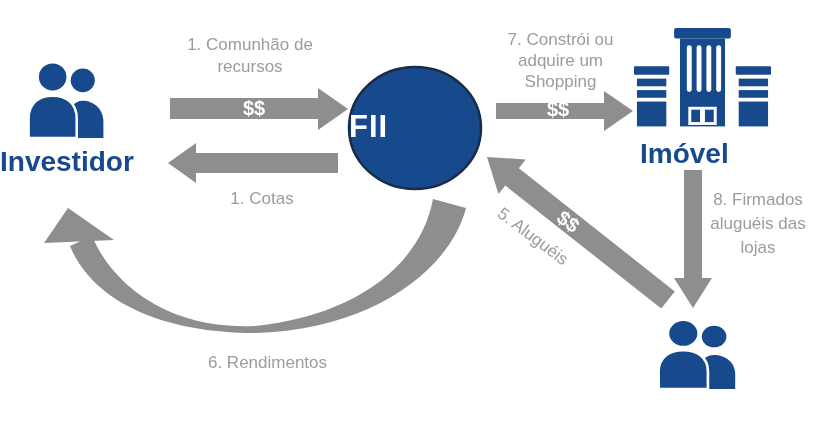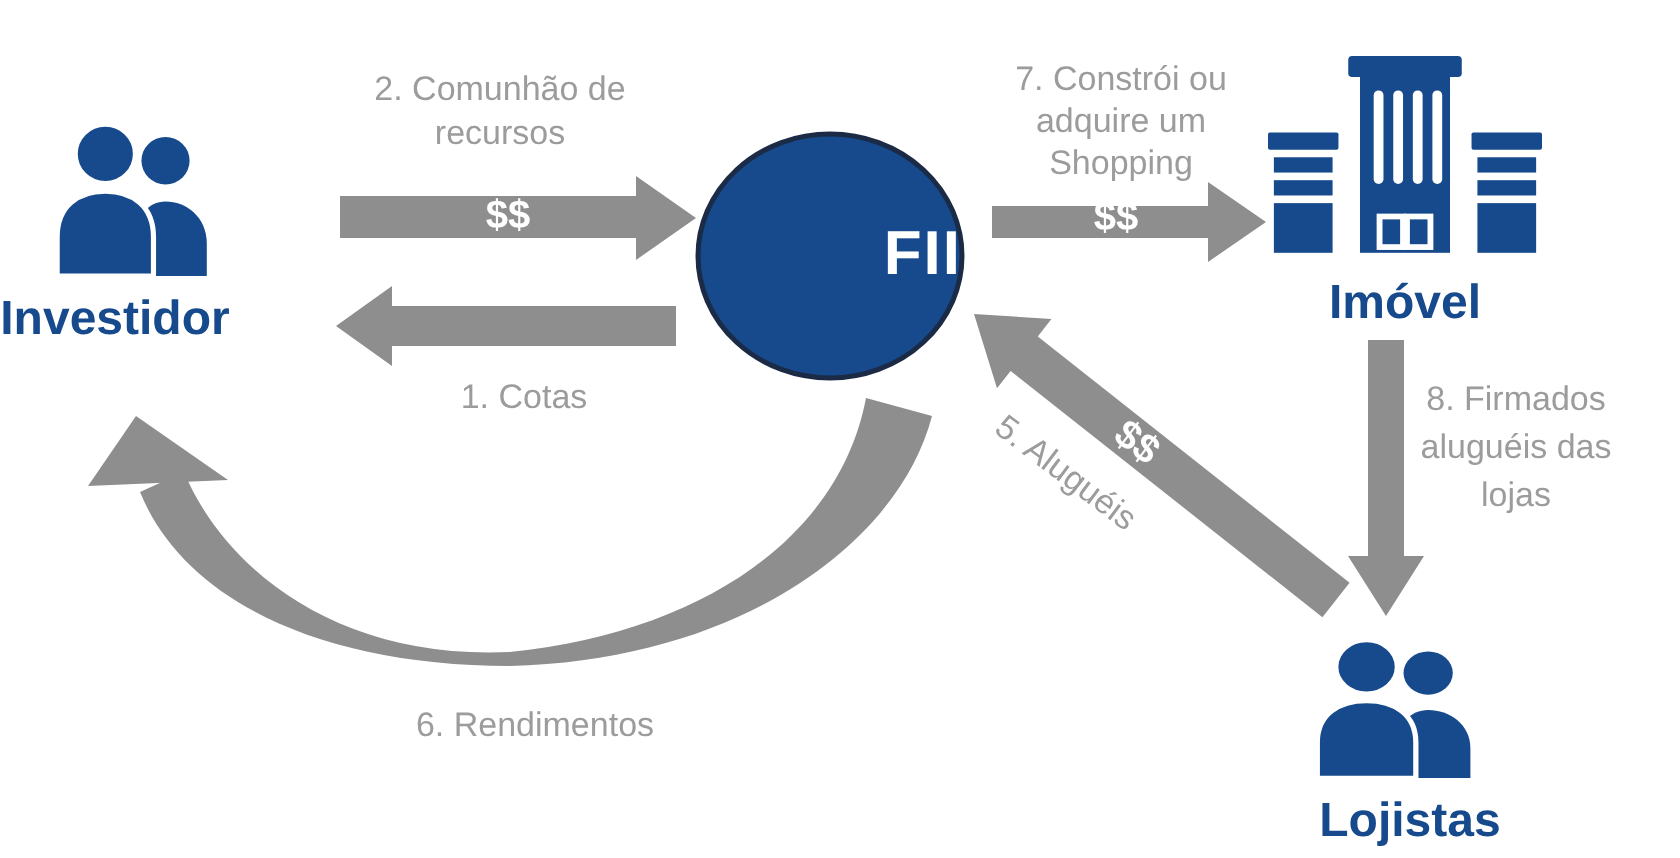--- a/index.html
+++ b/index.html
@@ -3,23 +3,23 @@
 <meta charset="utf-8">
 <style>
   html,body{margin:0;padding:0;background:#fff;}
   .stage{position:relative;width:840px;height:429px;background:#fff;
          font-family:"Liberation Sans",sans-serif;overflow:hidden;}
   .layer{position:absolute;left:0;top:0;}
   .arrow{fill:#8e8e8e;}
   .blue{fill:#164a8c;}
   .icon{position:absolute;}
   .lbl{position:absolute;color:#9c9c9c;font-size:17px;line-height:22px;text-align:center;white-space:nowrap;}
-  .entity{position:absolute;color:#164a8c;font-weight:700;font-size:24px;text-align:center;white-space:nowrap;}
+  .entity{position:absolute;color:#164a8c;font-weight:700;font-size:28px;white-space:nowrap;}
   .money{position:absolute;color:#ffffff;font-weight:700;font-size:20px;text-align:center;white-space:nowrap;}
-  .fii-text{position:absolute;left:349px;top:109px;width:132px;text-align:right;
+  .fii-text{position:absolute;left:349px;top:109px;width:132px;text-align:left;
             color:#fff;font-weight:700;font-size:31px;letter-spacing:1px;}
   .rot37{transform:rotate(37deg);transform-origin:0 0;}
 </style>
 </head>
 <body>
 
 <div class="stage">
 
   <svg class="layer" width="840" height="429" viewBox="0 0 840 429">
     <path class="arrow" d="M170,98 H318 V88 L348,109 L318,130 V119 H170 Z"></path>
@@ -62,24 +62,23 @@
     <circle class="blue" cx="66" cy="24" r="14"></circle>
     <path class="blue" d="M48,92 V73 C48,57 56,48 66,48 C78,48 90,57 90,73 V92 Z"></path>
     <circle class="blue" cx="31" cy="20" r="17.5" stroke="#fff" stroke-width="3"></circle>
     <path class="blue" d="M3,92 V69 C3,51 15,42 31,42 C47,42 59,51 59,69 V92 Z" stroke="#fff" stroke-width="3"></path>
   </svg>
 
   <div class="fii-text">FII</div>
 
   <div class="entity" style="left:0px;top:146px;width:115px">Investidor</div>
   <div class="entity" style="left:640px;top:138px;width:125px">Imóvel</div>
-  <div class="entity" style="left:645px;top:397px;width:120px">Lojistas</div>
 
   <div class="lbl" style="left:150px;top:34px;width:200px">
-    <div>2. Comunhão de</div>
+    <div>1. Comunhão de</div>
     <div>recursos</div>
   </div>
   <div class="money" style="left:230px;top:97px;width:48px">$$</div>
 
   <div class="lbl" style="left:182px;top:188px;width:160px">1. Cotas</div>
 
   <div class="lbl" style="left:478px;top:29px;width:165px;line-height:21px">
     <div>7. Constrói ou</div>
     <div>adquire um</div>
     <div>Shopping</div>

